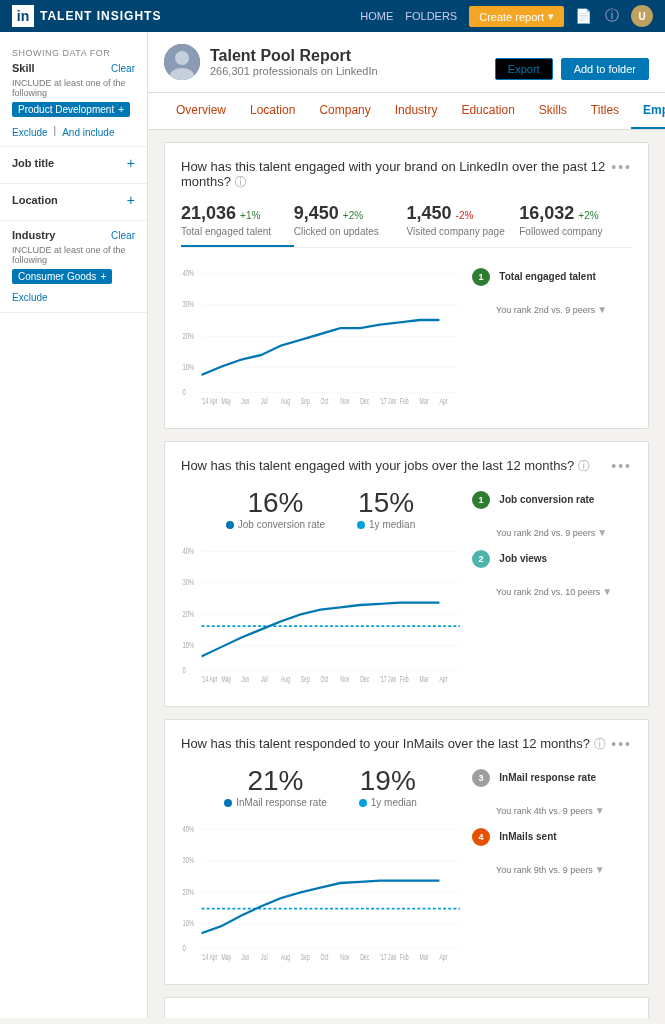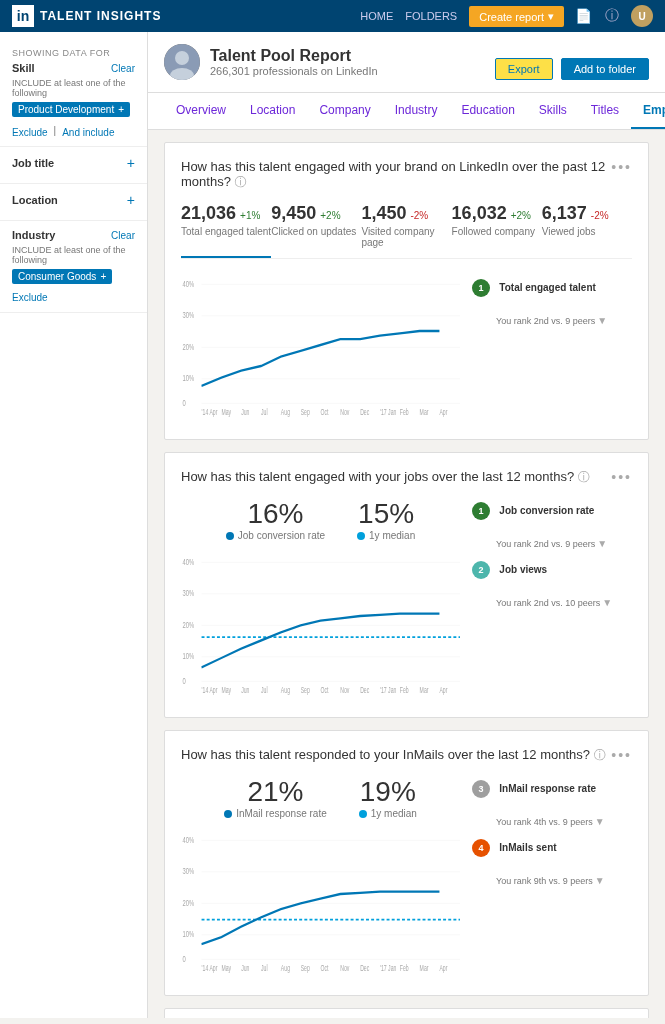--- a/index.html
+++ b/index.html
@@ -38,26 +38,26 @@
     .main { flex: 1; overflow-y: auto; background: #f3f2ef; }
 
     
     .report-header { background: white; padding: 12px 16px; display: flex; justify-content: space-between; align-items: flex-end; border-bottom: 1px solid #ddd; }
     .report-header-left { display: flex; align-items: center; gap: 10px; }
     .report-avatar { width: 36px; height: 36px; border-radius: 50%; background: #777; display: flex; align-items: center; justify-content: center; overflow: hidden; }
     .report-avatar svg { width: 36px; height: 36px; }
     .report-title { font-size: 16px; font-weight: 600; color: #333; }
     .report-sub { font-size: 11px; color: #777; }
     .report-header-right { display: flex; gap: 8px; }
-    .btn-export { background: #fde047; border: 1px solid #0077b5; color: #0077b5; padding: 4px 12px; font-size: 11px; cursor: pointer; border-radius: 2px; }
+    .btn-export { background: #000000; border: 1px solid #0077b5; color: #0077b5; padding: 4px 12px; font-size: 11px; cursor: pointer; border-radius: 2px; }
     .btn-folder { background: #0077b5; border: 1px solid #0077b5; color: white; padding: 4px 12px; font-size: 11px; cursor: pointer; border-radius: 2px; }
 
     
     .tabs { background: white; padding: 0 16px; border-bottom: 1px solid #ddd; display: flex; gap: 0; }
-    .tab { padding: 10px 12px; font-size: 12px; color: #6d28d9; cursor: pointer; border-bottom: 2px solid transparent; white-space: nowrap; }
+    .tab { padding: 10px 12px; font-size: 12px; color: #c2410c; cursor: pointer; border-bottom: 2px solid transparent; white-space: nowrap; }
     .tab.active { color: #0077b5; border-bottom: 2px solid #0077b5; font-weight: 600; }
 
     
     .content { padding: 12px 16px; }
 
     
     .card { background: white; border: 1px solid #ddd; border-radius: 2px; margin-bottom: 12px; padding: 16px; }
     .card-header { display: flex; justify-content: space-between; align-items: flex-start; margin-bottom: 12px; }
     .card-title { font-size: 13px; color: #333; font-weight: 400; }
     .card-menu { color: #aaa; cursor: pointer; font-size: 14px; letter-spacing: 2px; }
@@ -226,24 +226,20 @@
             <div><span class="stat-value">9,450</span><span class="stat-change up">+2%</span></div>
             <div class="stat-label">Clicked on updates</div>
           </div>
           <div class="stat-item">
             <div><span class="stat-value">1,450</span><span class="stat-change down">-2%</span></div>
             <div class="stat-label">Visited company page</div>
           </div>
           <div class="stat-item">
             <div><span class="stat-value">16,032</span><span class="stat-change up">+2%</span></div>
             <div class="stat-label">Followed company</div>
-          </div>
-          <div class="stat-item">
-            <div><span class="stat-value">6,137</span><span class="stat-change down">-2%</span></div>
-            <div class="stat-label">Viewed jobs</div>
           </div>
         </div>
 
         <div class="chart-with-ranking">
           <div class="chart-area">
             <div class="chart-container">
               <svg class="chart-svg" viewBox="0 0 380 120" preserveAspectRatio="none">
 
                 <text x="2" y="10" font-size="8" fill="#aaa">40%</text>
                 <text x="2" y="37" font-size="8" fill="#aaa">30%</text>

